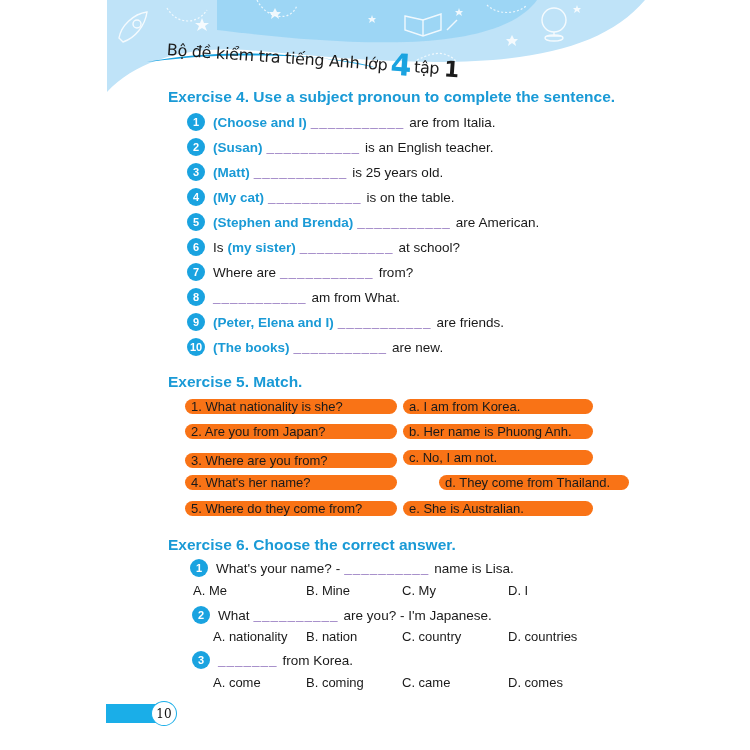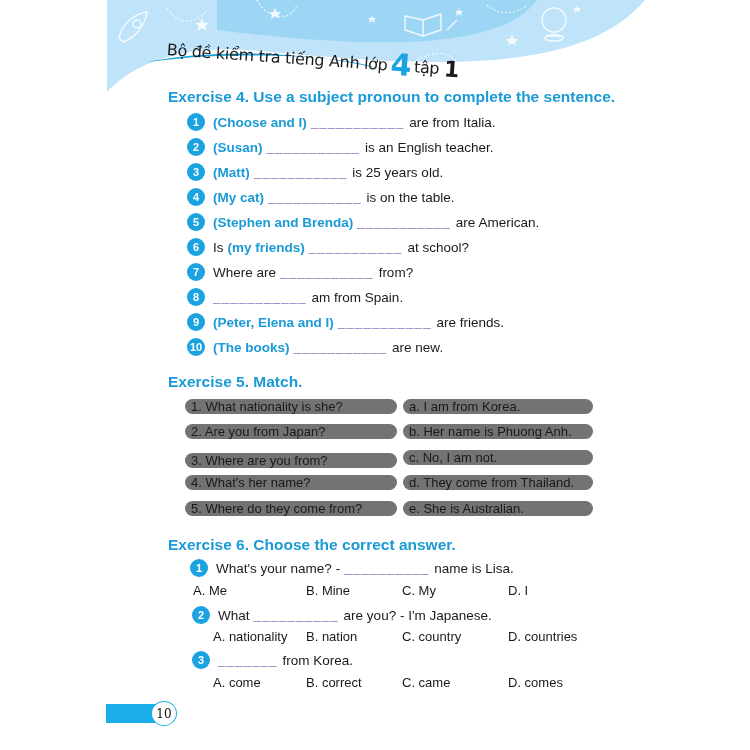--- a/index.html
+++ b/index.html
@@ -16,21 +16,21 @@
   .banner-title .vol { font-size: 22px; font-weight: bold; vertical-align: -2px; }
 
   .ex-title { position: absolute; left: 168px; font-family: "Liberation Sans", sans-serif; font-weight: bold; font-size: 15.5px; color: #1a9ad6; white-space: nowrap; }
 
   .q { position: absolute; left: 187px; height: 20px; display: flex; align-items: center; font-family: "Liberation Sans", sans-serif; font-size: 13.5px; white-space: nowrap; }
   .num { width: 18px; height: 18px; border-radius: 50%; background: #1aa3e0; color: #fff; font-size: 11px; font-weight: bold; display: inline-flex; align-items: center; justify-content: center; margin-right: 8px; flex: none; }
   .hint { color: #1a9ad6; font-weight: bold; margin-right: 4px; }
   .pre { margin-right: 4px; }
   .blank { color: #4c1d95; letter-spacing: 1px; margin-right: 5px; font-weight: bold; }
 
-  .pill { position: absolute; height: 15px; border-radius: 10px; background: #737373; font-family: "Liberation Sans", sans-serif; font-size: 13px; display: flex; align-items: center; padding-left: 6px; white-space: nowrap; }
+  .pill { position: absolute; height: 15px; border-radius: 10px; background: #f97316; font-family: "Liberation Sans", sans-serif; font-size: 13px; display: flex; align-items: center; padding-left: 6px; white-space: nowrap; }
   .pill.left { left: 185px; width: 212px; }
   .pill.right { left: 403px; width: 190px; }
 
   .opts { position: absolute; font-family: "Liberation Sans", sans-serif; font-size: 13px; white-space: nowrap; }
   .opt { position: absolute; top: 0; }
 
   .page-tab { position: absolute; left: 106px; top: 704px; width: 68px; height: 19px; background: #1aaee8; border-radius: 0 10px 10px 0; }
   .page-num { position: absolute; left: 151px; top: 701px; width: 26px; height: 25px; border-radius: 50%; background: #fff; border: 1.5px solid #1aaee8; font-family: "DejaVu Serif", serif; font-size: 12px; display: flex; align-items: center; justify-content: center; color: #111; }
 </style>
 </head>
@@ -106,34 +106,34 @@
 </div>
 <div class="q" style="top:212px;">
   <span class="num">5</span>
   <span class="hint">(Stephen and Brenda)</span>
   <span class="blank">___________</span>
   <span>are American.</span>
 </div>
 <div class="q" style="top:237px;">
   <span class="num">6</span>
   <span class="pre">Is</span>
-  <span class="hint">(my friends)</span>
+  <span class="hint">(my sister)</span>
   <span class="blank">___________</span>
   <span>at school?</span>
 </div>
 <div class="q" style="top:262px;">
   <span class="num">7</span>
   <span class="pre">Where are</span>
   <span class="blank">___________</span>
   <span>from?</span>
 </div>
 <div class="q" style="top:287px;">
   <span class="num">8</span>
   <span class="blank">___________</span>
-  <span>am from Spain.</span>
+  <span>am from What.</span>
 </div>
 <div class="q" style="top:312px;">
   <span class="num">9</span>
   <span class="hint">(Peter, Elena and I)</span>
   <span class="blank">___________</span>
   <span>are friends.</span>
 </div>
 <div class="q" style="top:337px;">
   <span class="num">10</span>
   <span class="hint">(The books)</span>
@@ -143,21 +143,21 @@
 
 <div class="ex-title" style="top:373px;">Exercise 5. Match.</div>
 
 <div class="pill left" style="top:399px;">1. What nationality is she?</div>
 <div class="pill right" style="top:399px;">a. I am from Korea.</div>
 <div class="pill left" style="top:424px;">2. Are you from Japan?</div>
 <div class="pill right" style="top:424px;">b. Her name is Phuong Anh.</div>
 <div class="pill left" style="top:453px;">3. Where are you from?</div>
 <div class="pill right" style="top:450px;">c. No, I am not.</div>
 <div class="pill left" style="top:475px;">4. What's her name?</div>
-<div class="pill right" style="top:475px;">d. They come from Thailand.</div>
+<div class="pill right" style="top:475px;margin-left:36px;">d. They come from Thailand.</div>
 <div class="pill left" style="top:501px;">5. Where do they come from?</div>
 <div class="pill right" style="top:501px;">e. She is Australian.</div>
 
 <div class="ex-title" style="top:536px;">Exercise 6. Choose the correct answer.</div>
 
 <div class="q" style="top:558px; left:190px;">
   <span class="num">1</span>
   <span class="pre">What's your name? -</span>
   <span class="blank">__________</span>
   <span>name is Lisa.</span>
@@ -182,19 +182,19 @@
   <span class="opt" style="left:295px;">D. countries</span>
 </div>
 
 <div class="q" style="top:650px; left:192px;">
   <span class="num">3</span>
   <span class="blank">_______</span>
   <span>from Korea.</span>
 </div>
 <div class="opts" style="top:675px; left:213px;">
   <span class="opt" style="left:0;">A. come</span>
-  <span class="opt" style="left:93px;">B. correct</span>
+  <span class="opt" style="left:93px;">B. coming</span>
   <span class="opt" style="left:189px;">C. came</span>
   <span class="opt" style="left:295px;">D. comes</span>
 </div>
 
 <div class="page-tab"></div>
 <div class="page-num">10</div>
 
 </body></html>

